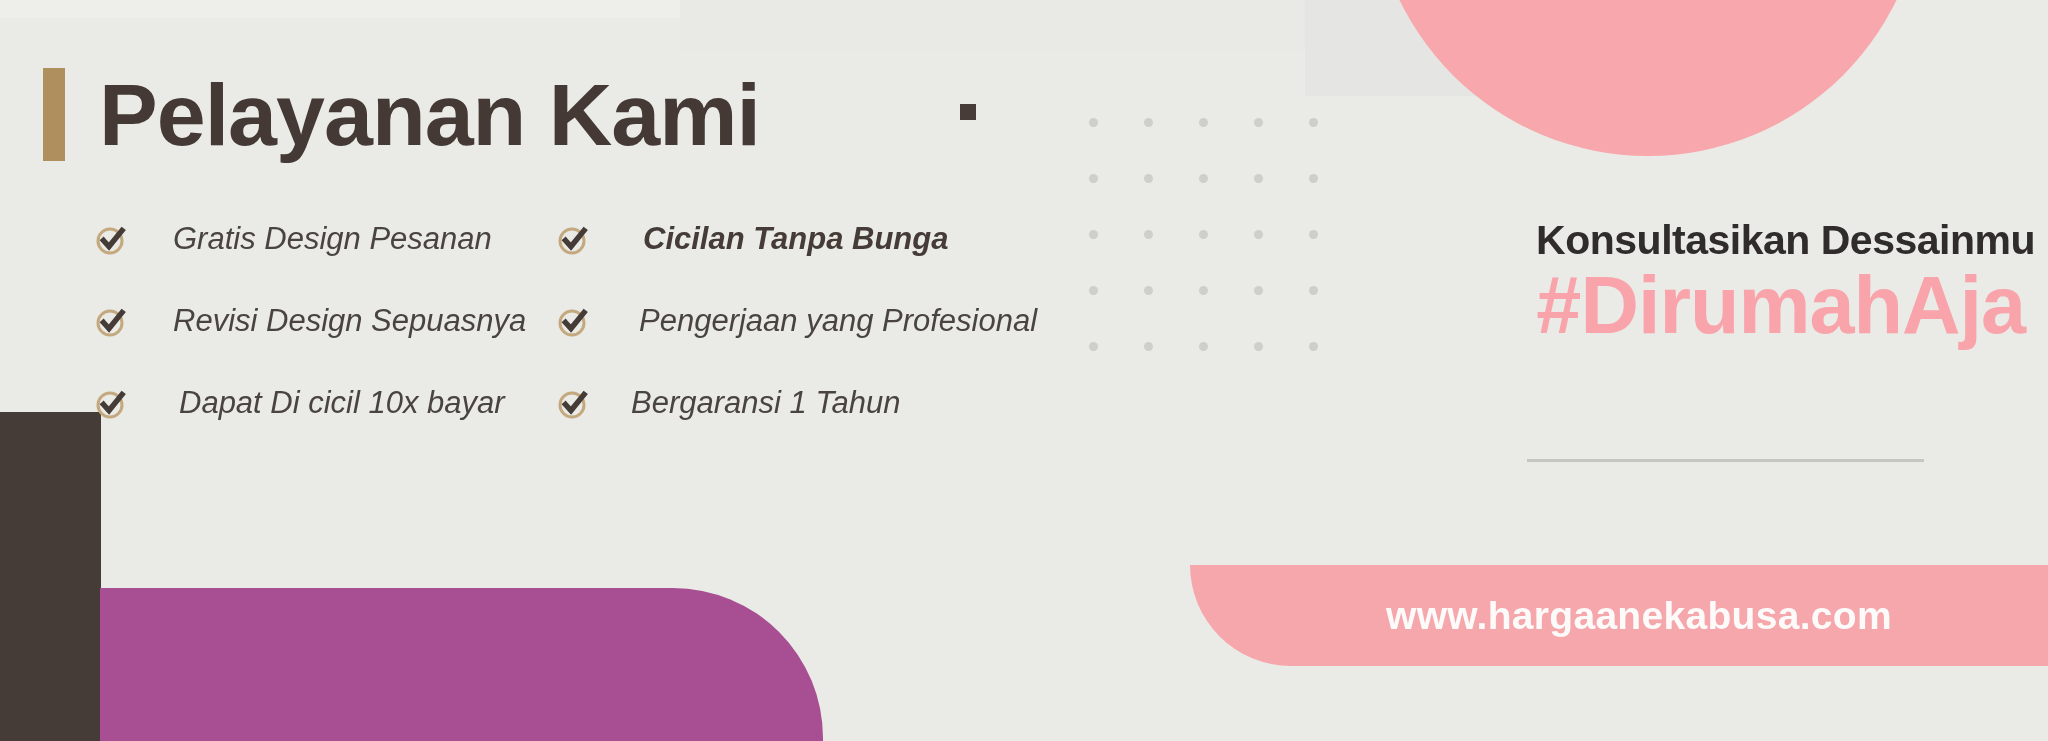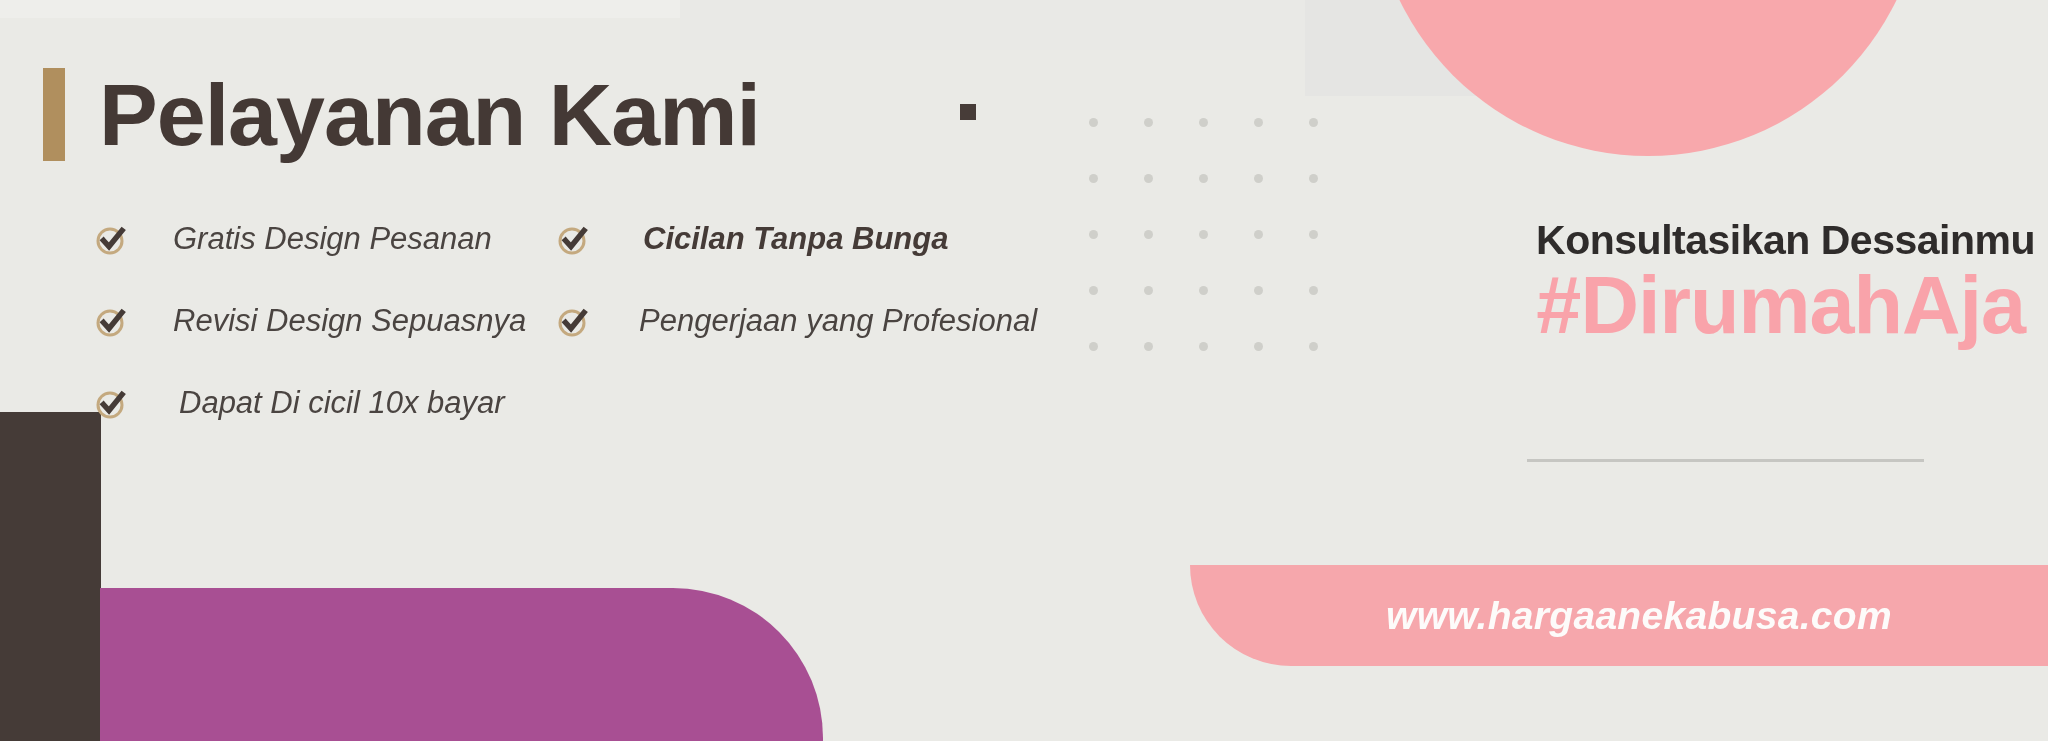--- a/index.html
+++ b/index.html
@@ -49,21 +49,21 @@
   }
 
   .url-bar {
     position:absolute; left:1190px; top:565px; width:858px; height:101px;
     background:#f6a7ac;
     border-bottom-left-radius:110px;
     display:flex; align-items:center; justify-content:center;
   }
   .url-text {
     color:#fdfbfa; font-size:39px; font-weight:bold;
-    letter-spacing:0.3px; padding-left:40px;font-style:italic;
+    letter-spacing:0.3px; padding-left:40px;
   }
 
   
   .dot-grid {
     position:absolute; left:1089px; top:118px;
     width:230px; height:245px;
   }
   .dot {
     position:absolute; width:9px; height:9px; border-radius:50%;
     background:#cfcfca;
@@ -205,20 +205,27 @@
           </svg></span>
       <span class="feat-label bold">Cicilan Tanpa Bunga</span>
     </div>
     <div class="feat r1">
       <span class="check-icon"><svg viewBox="0 0 34 34" width="34" height="34" style="overflow:visible">
             <circle cx="15" cy="19" r="12" fill="none" stroke="#c4a97f" stroke-width="3"></circle>
             <path d="M8.5 18.5 L14 24.5 L27 8.5" fill="none" stroke="#453b37" stroke-width="5.5" stroke-linecap="square" stroke-linejoin="miter"></path>
           </svg></span>
       <span class="feat-label">Pengerjaan yang Profesional</span>
     </div>
+    <div class="feat r2">
+      <span class="check-icon"><svg viewBox="0 0 34 34" width="34" height="34" style="overflow:visible">
+            <circle cx="15" cy="19" r="12" fill="none" stroke="#c4a97f" stroke-width="3"></circle>
+            <path d="M8.5 18.5 L14 24.5 L27 8.5" fill="none" stroke="#453b37" stroke-width="5.5" stroke-linecap="square" stroke-linejoin="miter"></path>
+          </svg></span>
+      <span class="feat-label">Bergaransi 1 Tahun</span>
+    </div>
   </div>
 
 </div>
 
 <div class="promo">
   <div class="promo-head">Konsultasikan Dessainmu</div>
   <div class="promo-hash">#DirumahAja</div>
   <div class="promo-rule"></div>
 </div>
 

